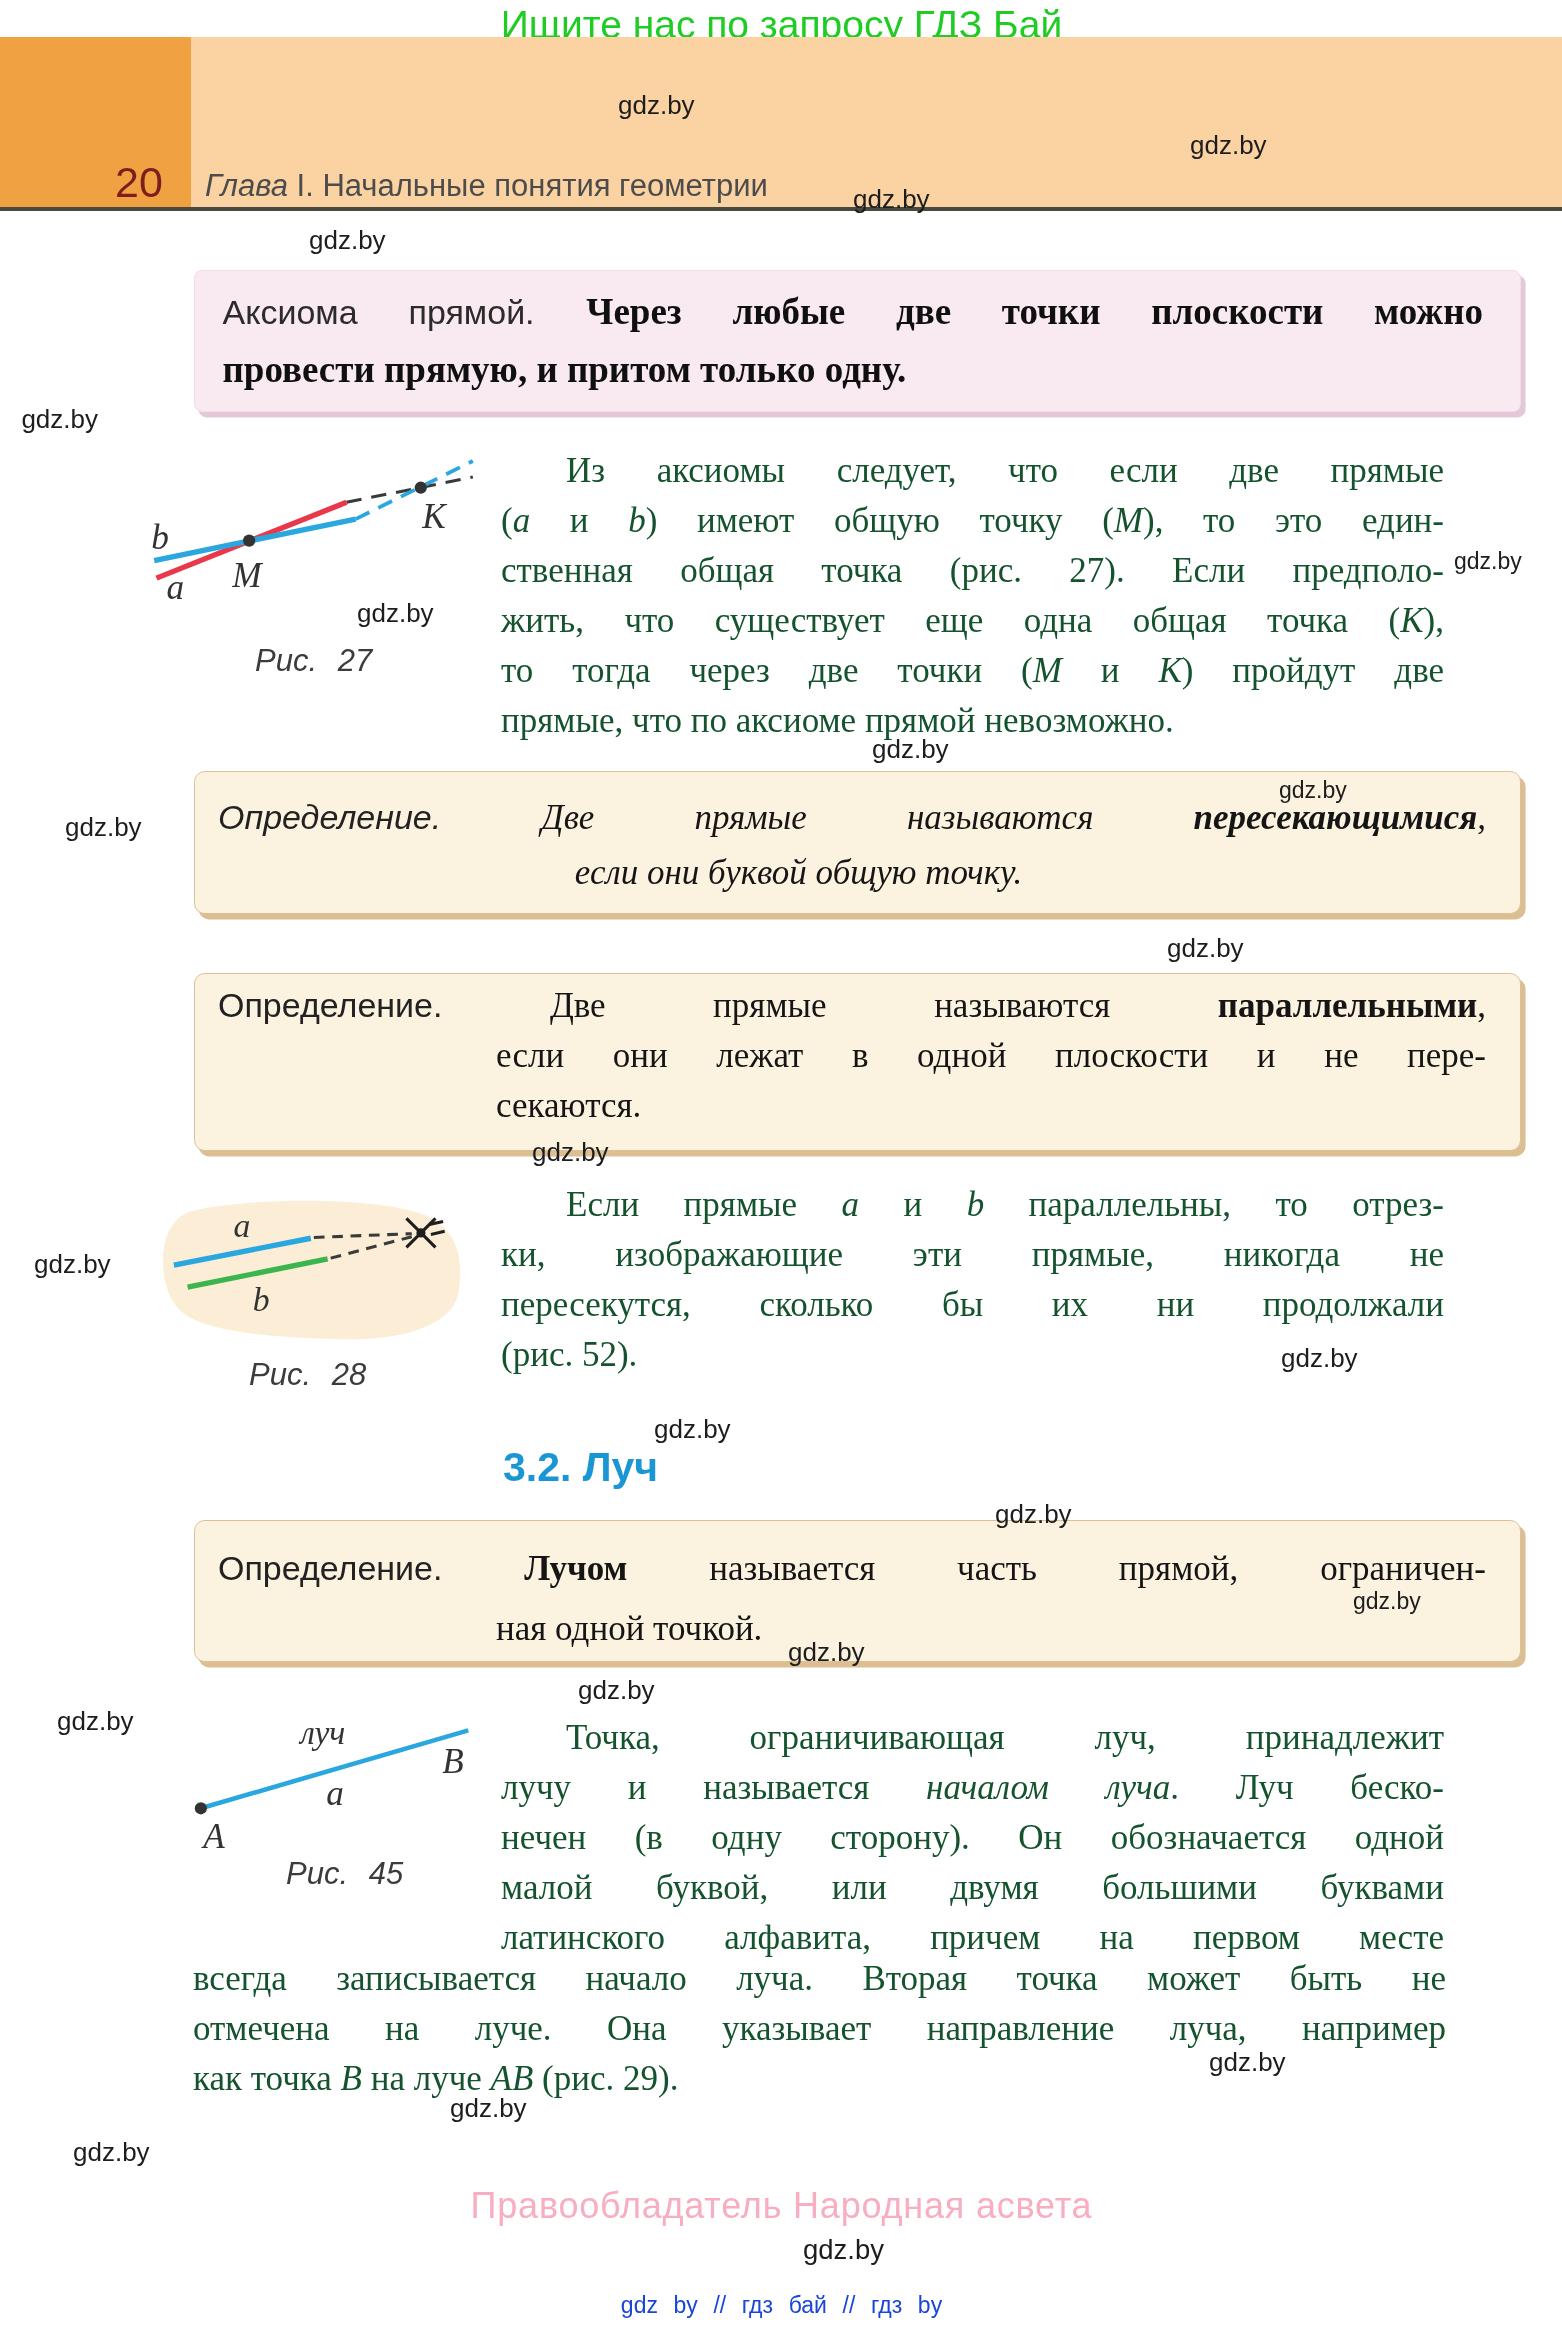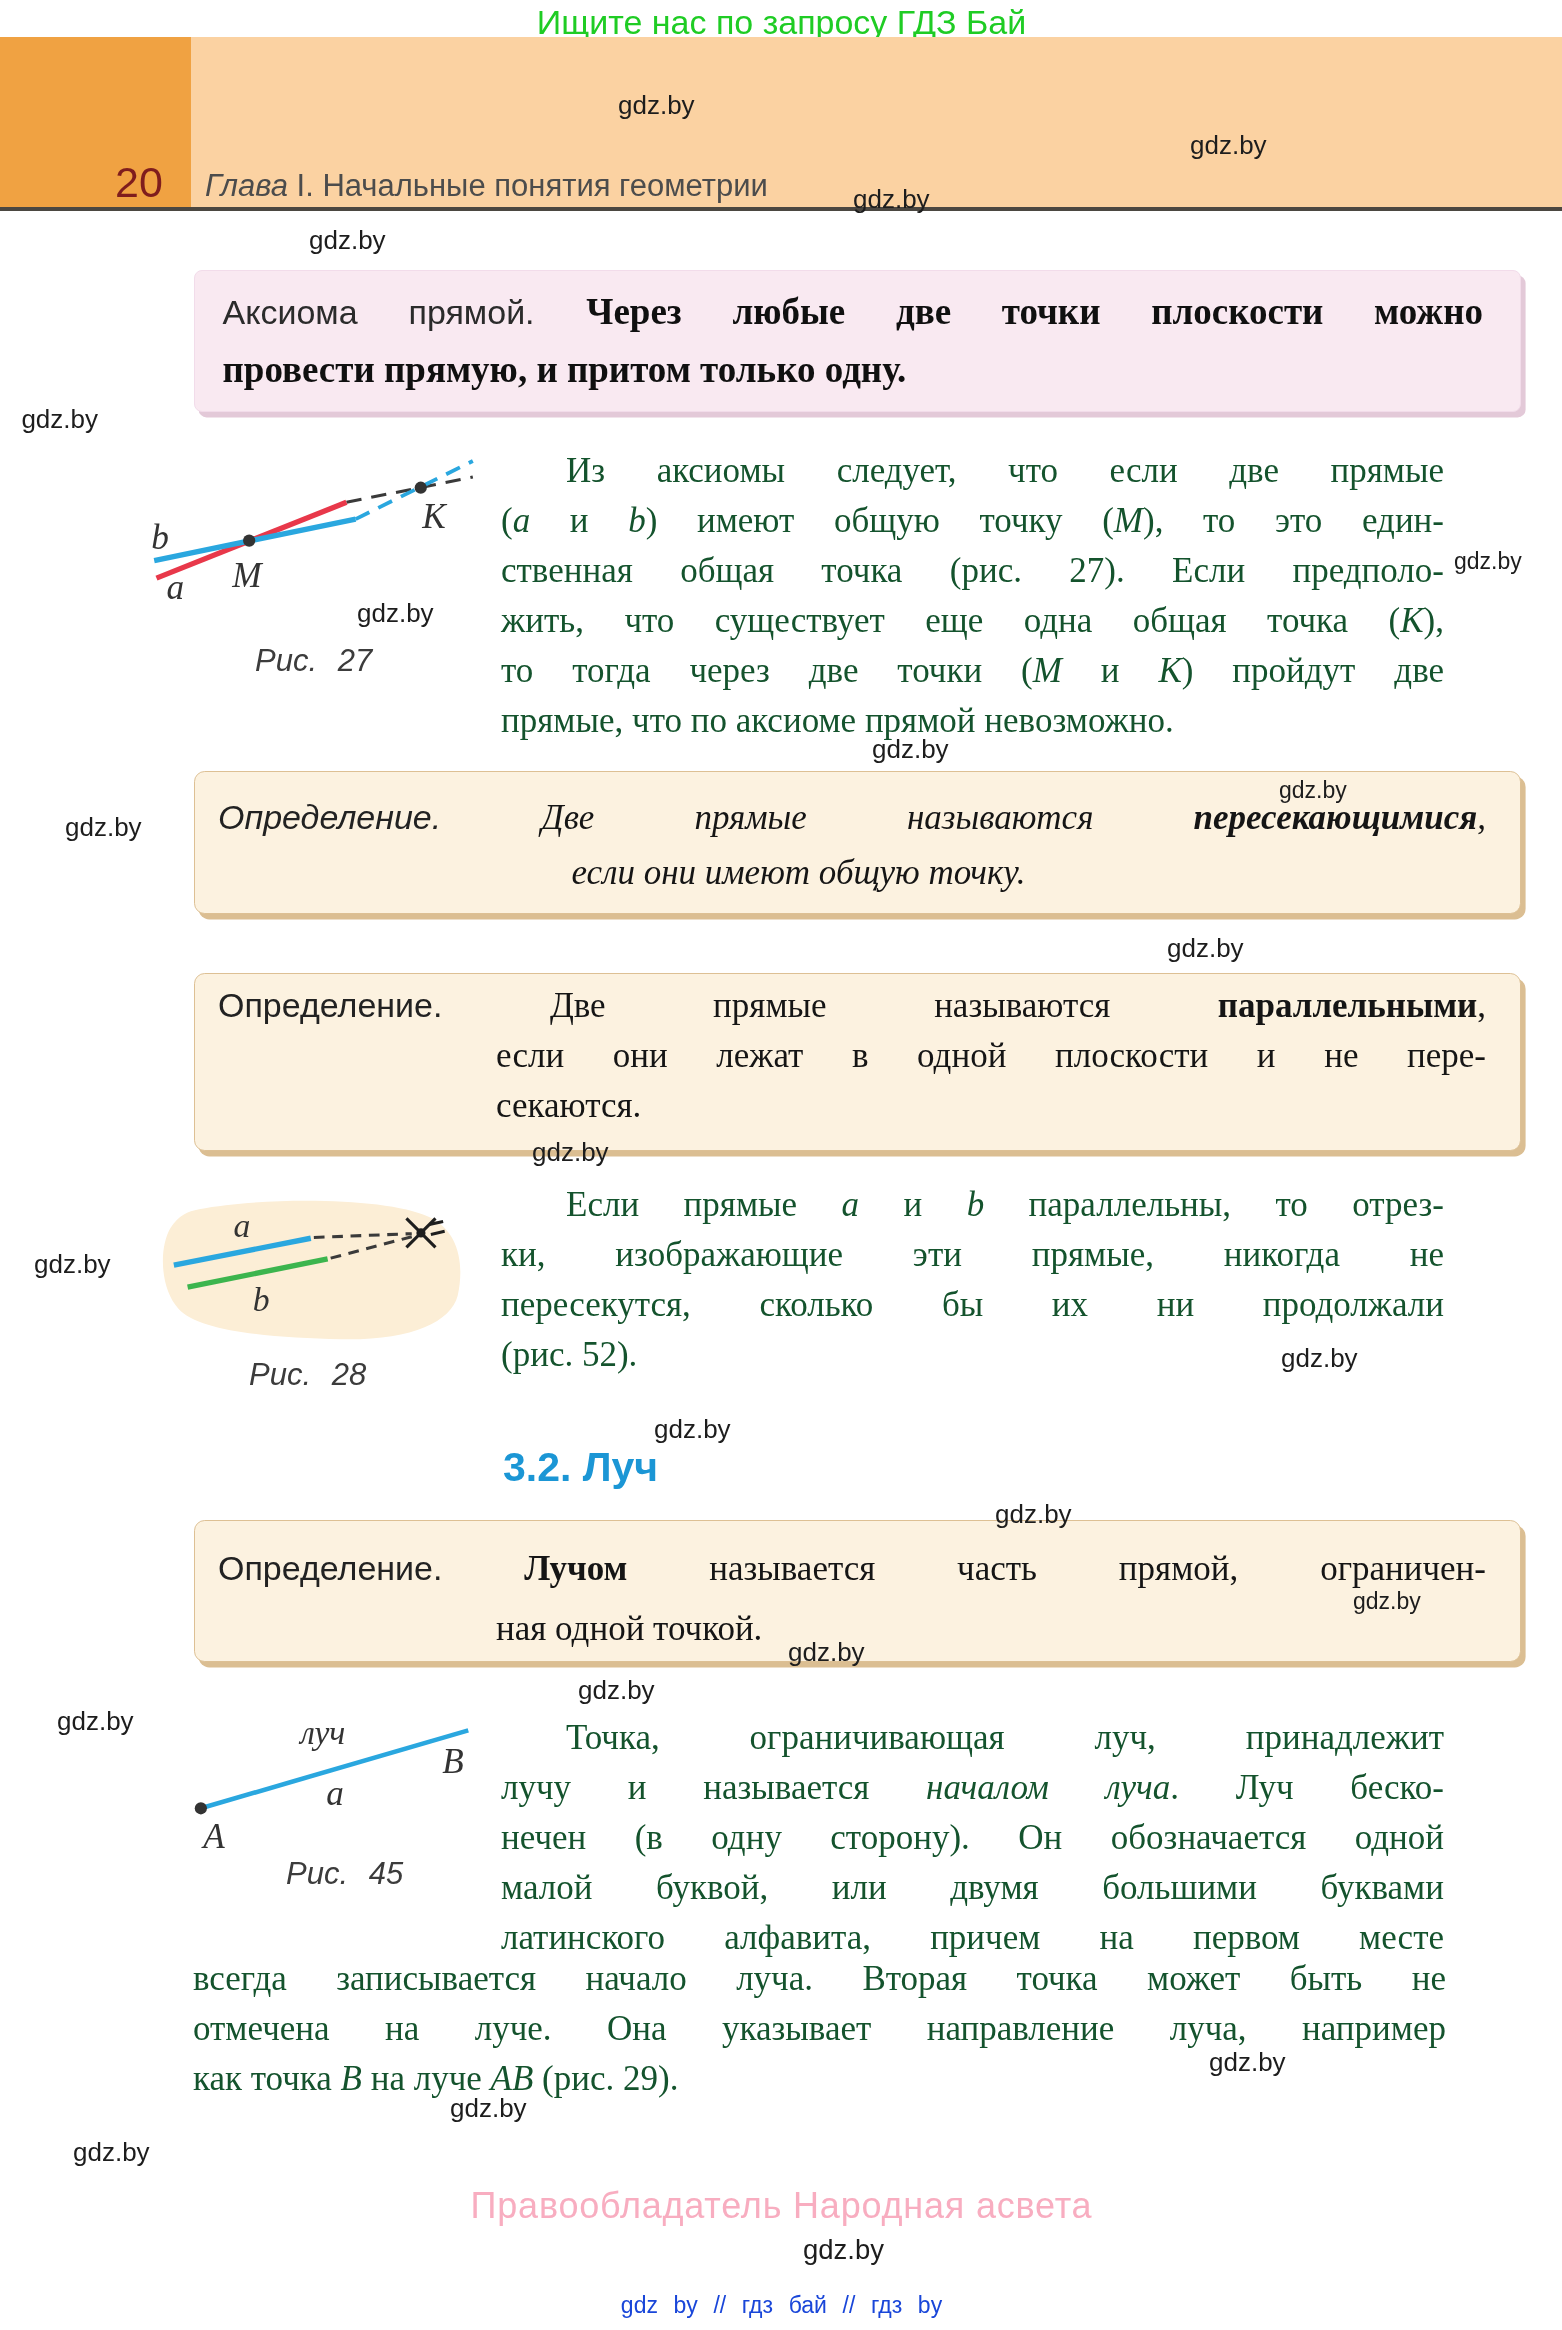--- a/index.html
+++ b/index.html
@@ -3,21 +3,21 @@
 <meta charset="utf-8">
 <style>
   html,body{margin:0;padding:0;}
   body{
     width:1563px;height:2330px;position:relative;background:#ffffff;
     font-family:"Liberation Sans",sans-serif;overflow:hidden;
   }
   .abs{position:absolute;}
   
   #top-note{position:absolute;top:3.1px;left:0;right:0;text-align:center;
-    font-size:34px;color:#1FCC24;}
+    font-size:39px;color:#1FCC24;}
   #band{position:absolute;left:0;top:37px;width:1563px;height:171px;background:#FBD2A2;}
   #band-block{position:absolute;left:0;top:37px;width:191px;height:171px;background:#F0A242;}
   #band-rule{position:absolute;left:0;top:207px;width:1563px;height:3.8px;background:#4B4741;}
   #page-number{position:absolute;left:115px;top:158px;font-size:43px;color:#7f1d1d;}
   #chapter-title{position:absolute;left:205px;top:168px;font-size:31px;color:#4C4C4C;}
   #chapter-title .it{font-style:italic;}
   
   .wm{position:absolute;font-size:26px;color:#1d1d1d;white-space:nowrap;}
   .wm.small{font-size:23px;}
   .wm.big{font-size:27.5px;}
@@ -94,21 +94,21 @@
     <div class="pline first">Из аксиомы следует, что если две прямые</div>
     <div class="pline">(<i>a</i> и <i>b</i>) имеют общую точку (<i>M</i>), то это един-</div>
     <div class="pline">ственная общая точка (рис. 27). Если предполо-</div>
     <div class="pline">жить, что существует еще одна общая точка (<i>K</i>),</div>
     <div class="pline">то тогда через две точки (<i>M</i> и <i>K</i>) пройдут две</div>
     <div class="pline last">прямые, что по аксиоме прямой невозможно.</div>
   </div>
 
 <div class="defbox" id="def-box-1">
   <div class="jline"><span class="def-label">Определение.</span> <span>Две прямые называются <b>пересекающимися</b>,</span></div>
-  <div class="def-center">если они имеют общую точку.</div>
+  <div class="def-center">если они буквой общую точку.</div>
 </div>
 
 <div class="defbox" id="def-box-2">
   <div class="jline"><span class="def-label">Определение.</span> <span>Две прямые называются <b>параллельными</b>,</span></div>
   <div class="def-indent-j">если они лежат в одной плоскости и не пере-</div>
   <div class="def-indent">секаются.</div>
 </div>
 
 <svg class="abs" style="left:157px;top:1200px;" width="329" height="153" viewBox="0 0 430 200">
   <path d="M 55,12 C 140,-4 300,-4 355,22 C 395,40 402,85 393,125 C 384,160 330,184 240,182 C 150,180 55,172 28,142 C 4,116 2,62 18,36 C 28,20 40,15 55,12 Z" fill="#FCEED6"></path>

